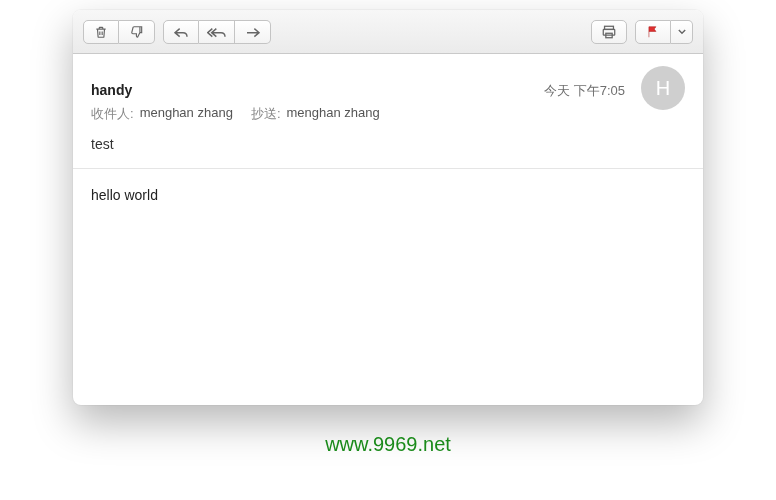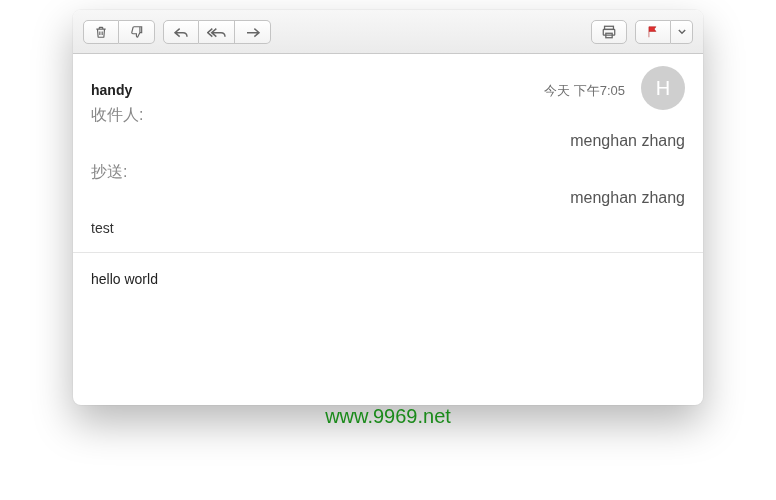--- a/index.html
+++ b/index.html
@@ -111,39 +111,39 @@
     border-radius: 50%;
     background: #cfcfcf;
     color: #ffffff;
     display: flex;
     align-items: center;
     justify-content: center;
     font-size: 20px;
   }
   .recip {
     margin-top: 5px;
-    font-size: 16px;
+    font-size: 13px;
     color: #888;
     display: flex;
     gap: 6px;
     flex-wrap: wrap;
-    flex-direction: column;
   }
   .recip .val { color: #555; text-align: right; }
   .subject {
     margin-top: 13px;
     font-size: 14px;
     color: #333;
   }
   .body {
     padding: 18px;
     font-size: 14px;
     color: #222;
   }
   .watermark {
+    margin-top: 28px;
     font-size: 20px;
     color: #1a8a1a;
     font-family: Arial, sans-serif;
   }
   svg { display:block; }
 </style>
 </head>
 <body>
 
 <div class="window">

